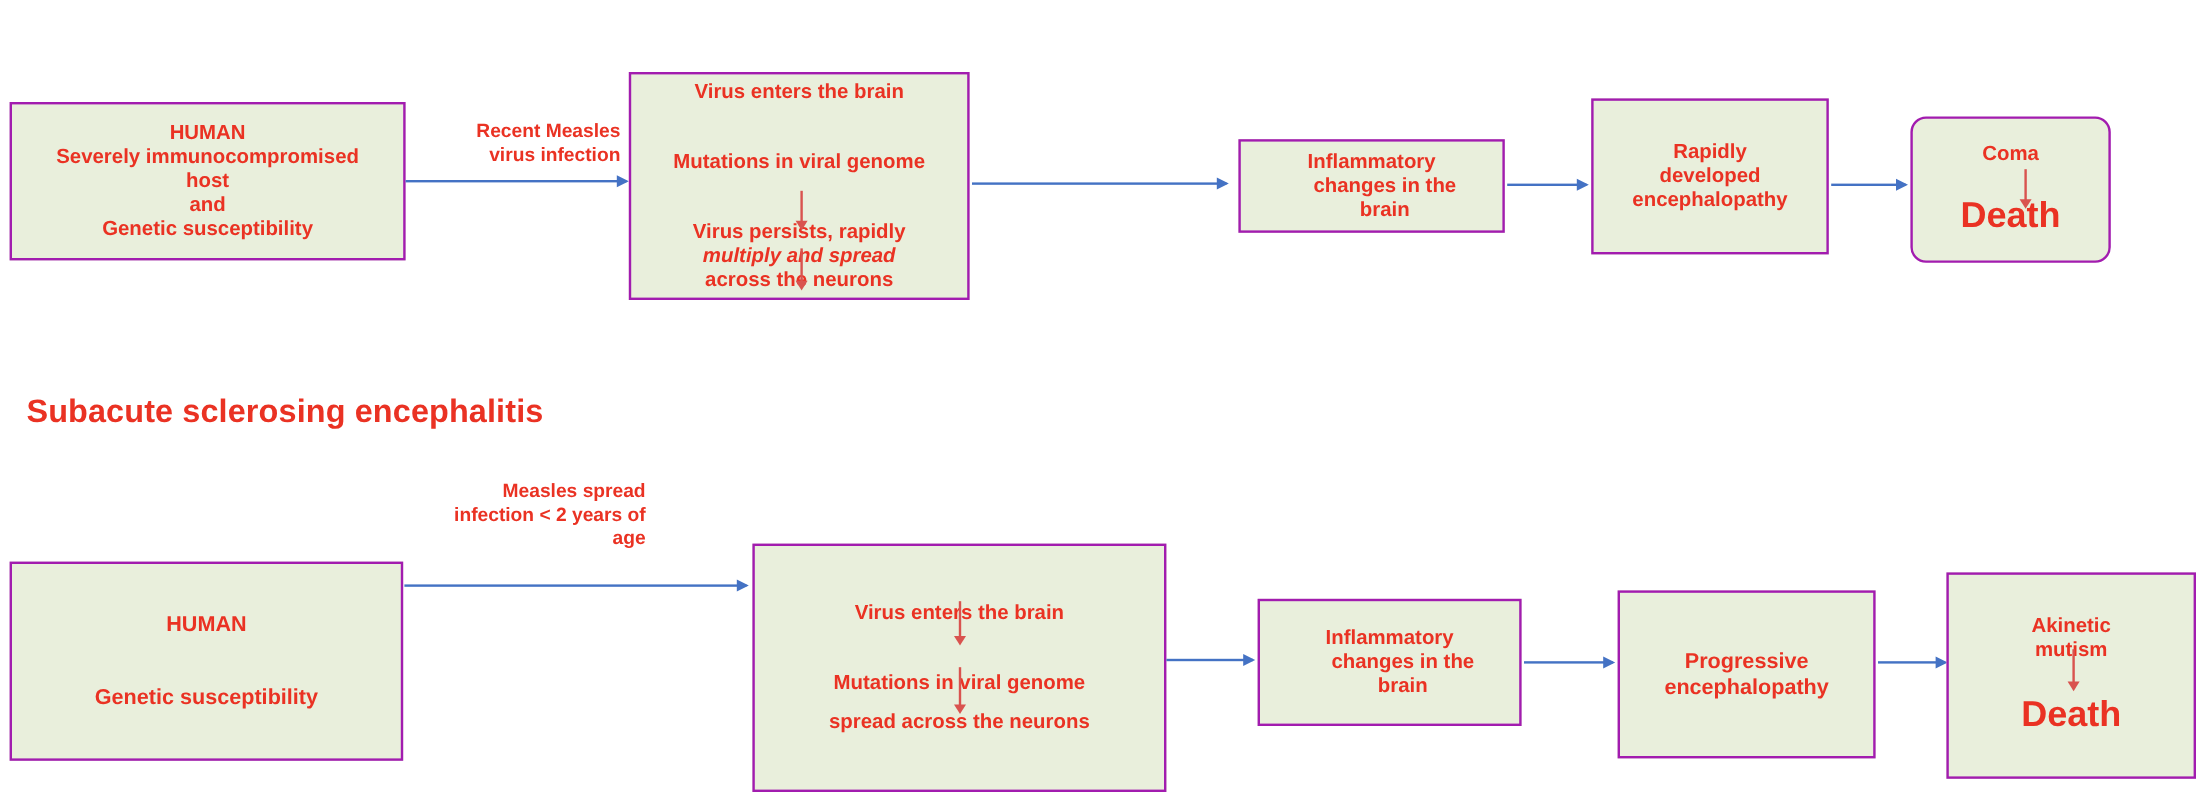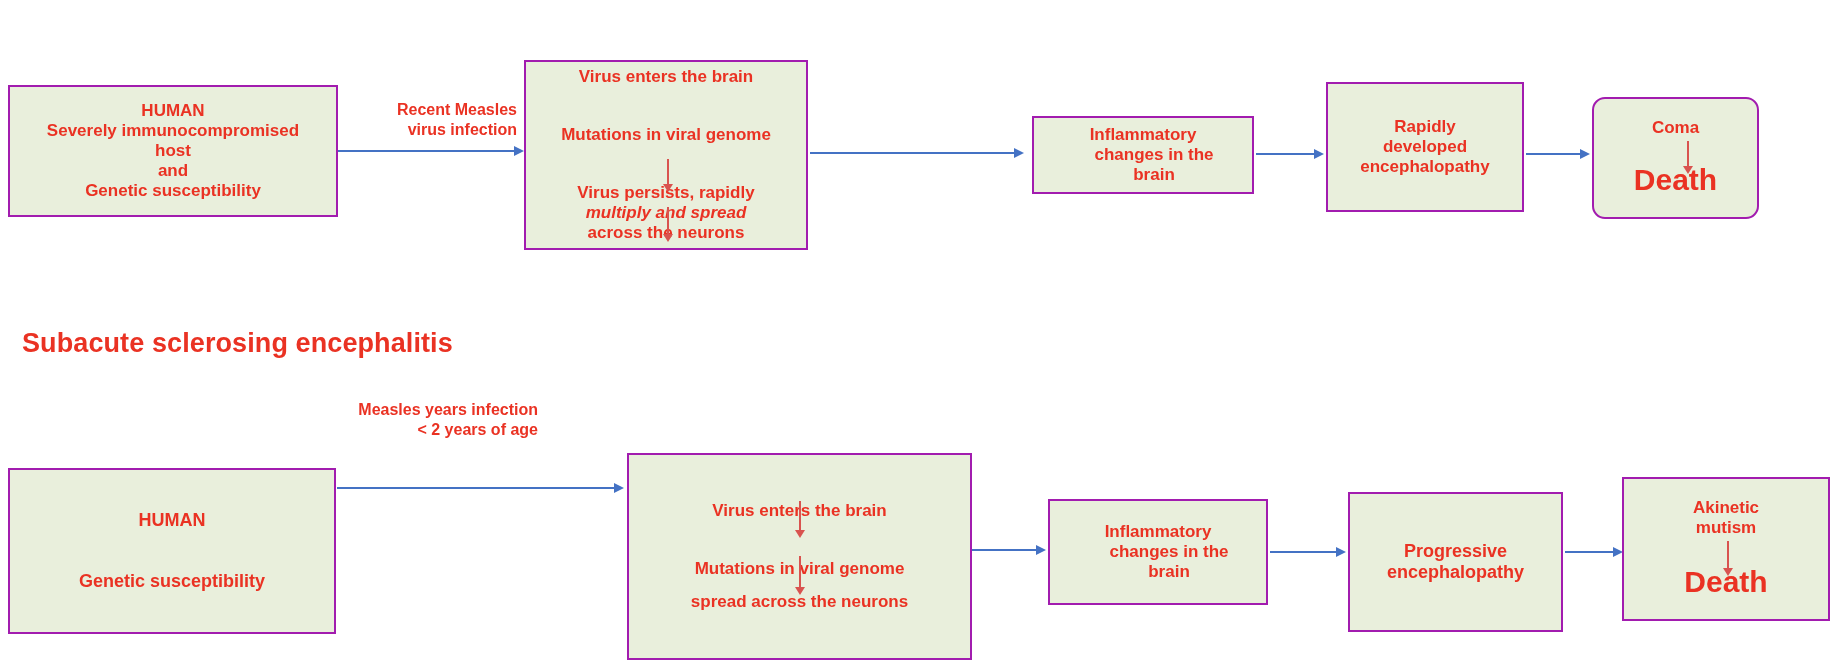--- a/index.html
+++ b/index.html
@@ -158,21 +158,21 @@
   </div>
 
   <div class="section-title" id="title-sspe">Subacute sclerosing encephalitis</div>
 
   <div class="box fs-18" id="sspe-host" style="left:8px; top:468px; width:328px; height:166px;">
     <span class="line">HUMAN</span>
     <span class="line" style="margin-top:40px;">Genetic susceptibility</span>
   </div>
 
   <div class="edge-label" style="left:348px; top:400px; width:190px;">
-    <span class="line">Measles years</span>
+    <span class="line">Measles spread</span>
     <span class="line">infection &lt; 2 years of</span>
     <span class="line">age</span>
   </div>
 
   <div class="connector" style="left:337px; top:487px; width:285px;"></div>
 
   <div class="box fs-17 gap-xl" id="sspe-brain" style="left:627px; top:453px; width:345px; height:207px;">
     <span class="line">Virus enters the brain</span>
     <span class="line">Mutations in viral genome</span>
     <span class="line" style="margin-top:12px;">spread across the neurons</span>
@@ -190,20 +190,20 @@
 
   <div class="connector" style="left:1270px; top:551px; width:74px;"></div>
 
   <div class="box fs-18" id="sspe-encephalopathy" style="left:1348px; top:492px; width:215px; height:140px;">
     <span class="line">Progressive</span>
     <span class="line">encephalopathy</span>
   </div>
 
   <div class="connector" style="left:1565px; top:551px; width:56px;"></div>
 
-  <div class="box" id="sspe-outcome" style="left:1622px; top:477px; width:208px; height:144px;">
+  <div class="box" id="sspe-outcome" style="left:1622px; top:477px; width:208px; height:172px;">
     <span class="line fs-17">Akinetic</span>
     <span class="line fs-17" style="margin-top:0;">mutism</span>
     <span class="line fs-death" style="margin-top:26px;">Death</span>
     <div class="v-arrow" style="left:103px; top:62px; height:28px;"></div>
   </div>
 
 </div>
 
 </body></html>

